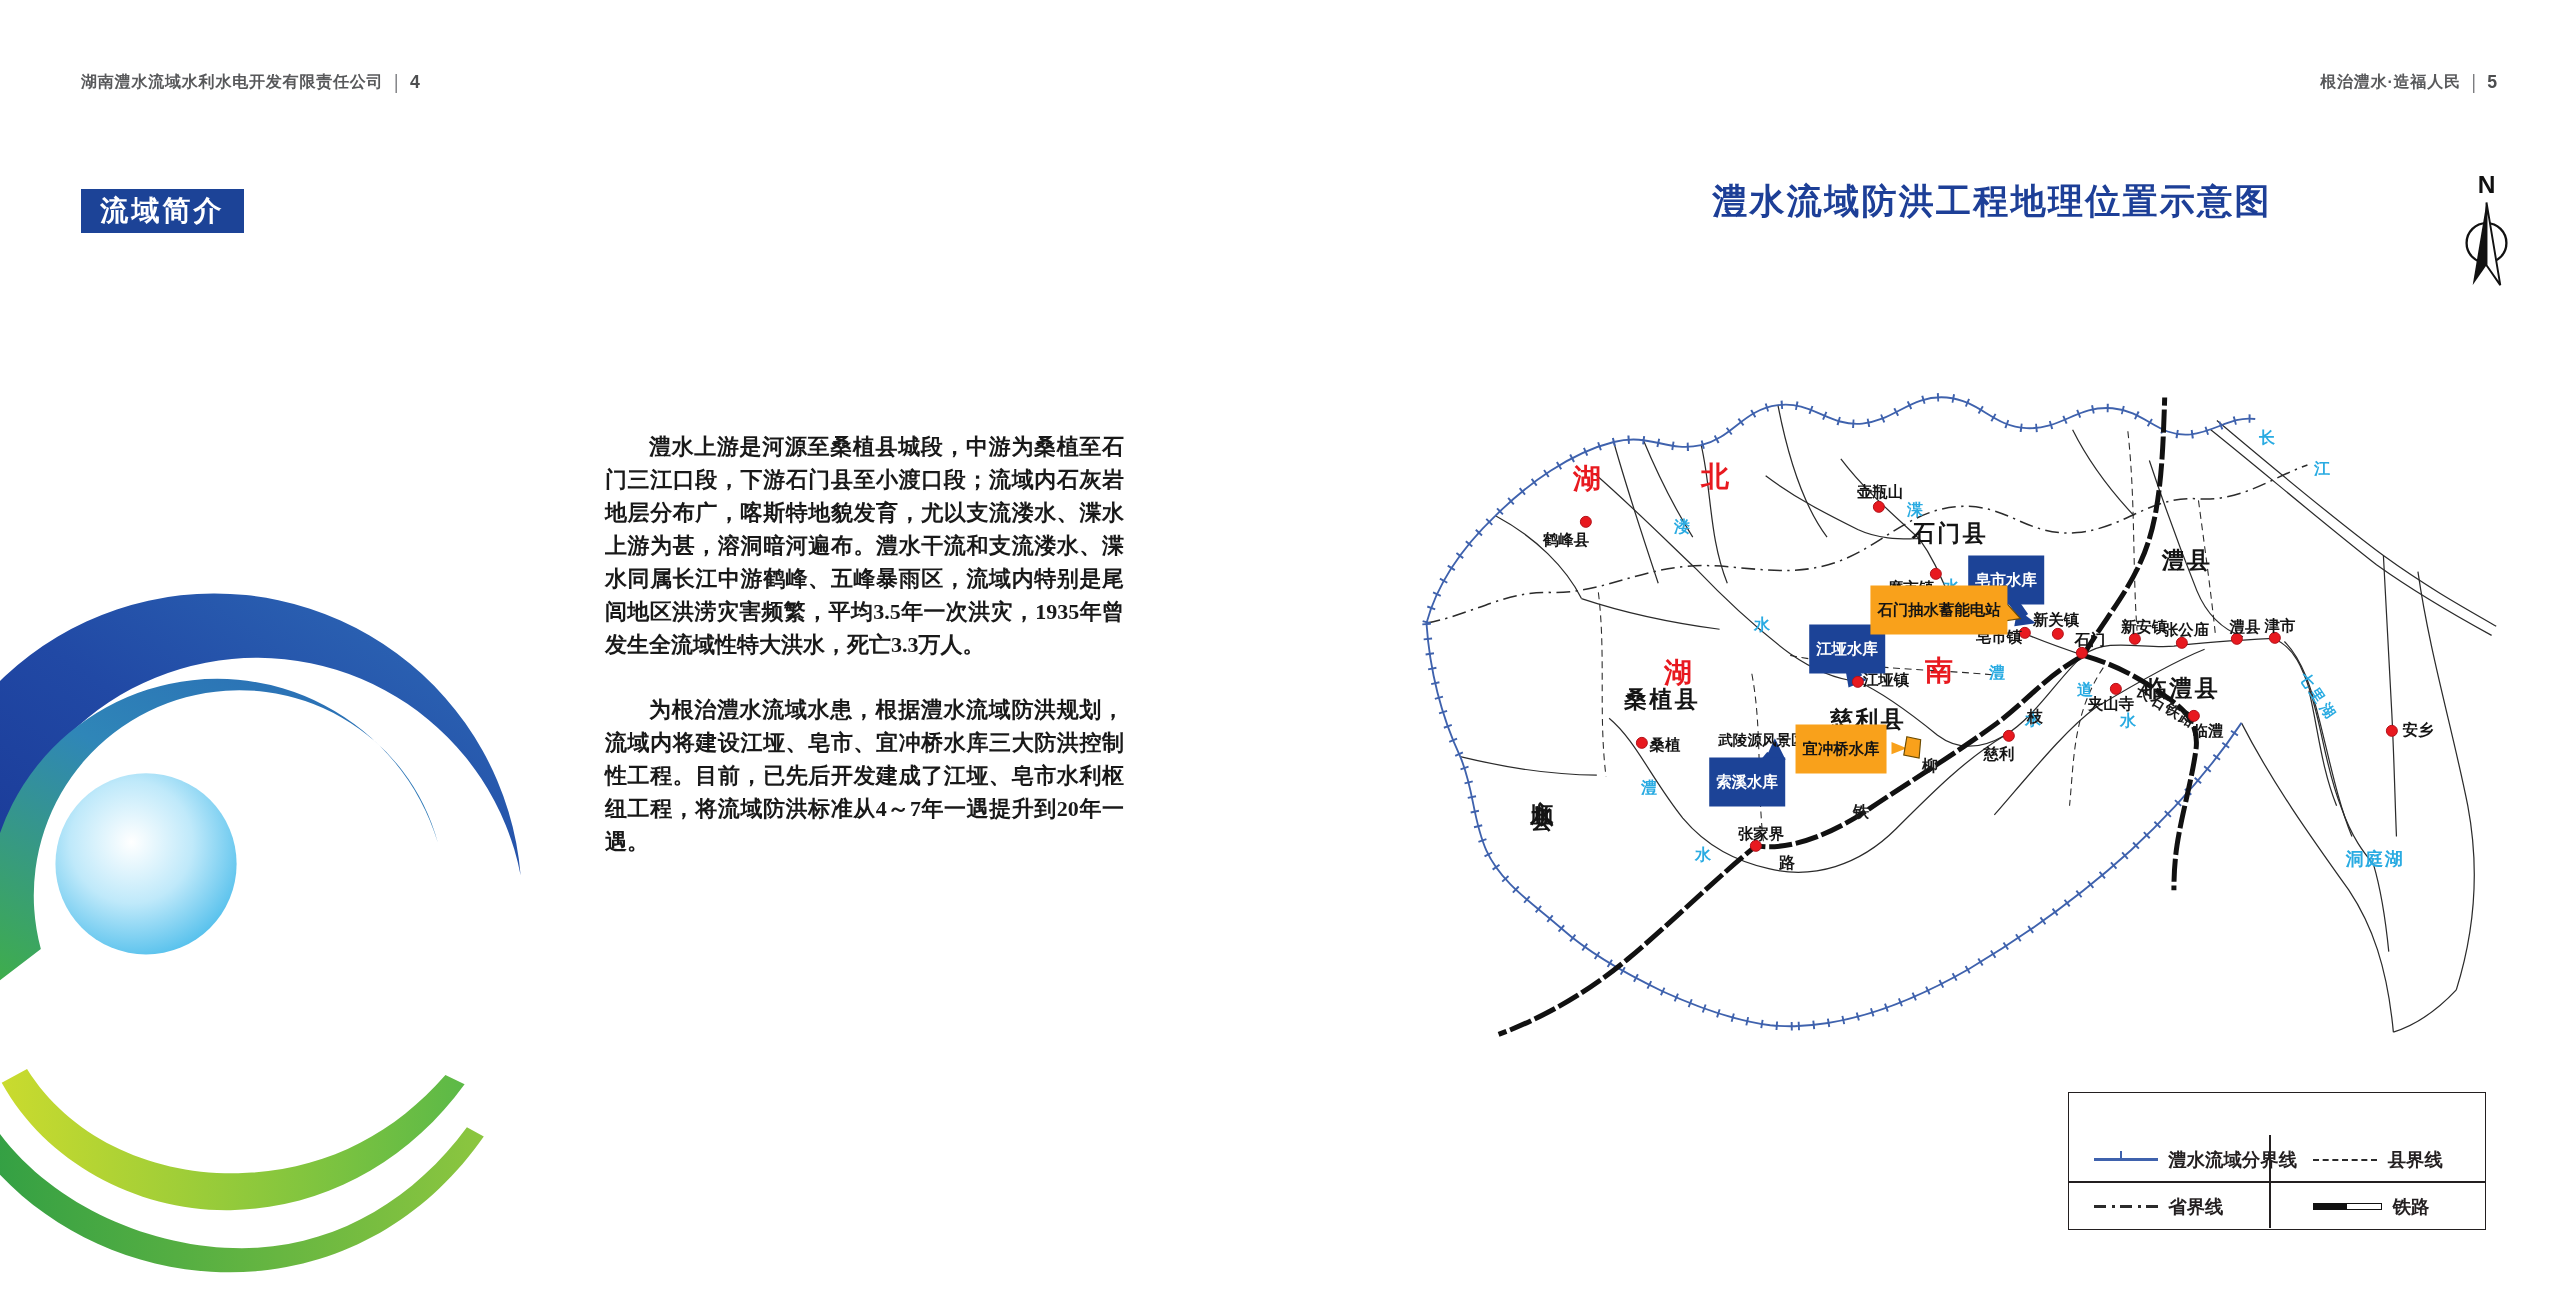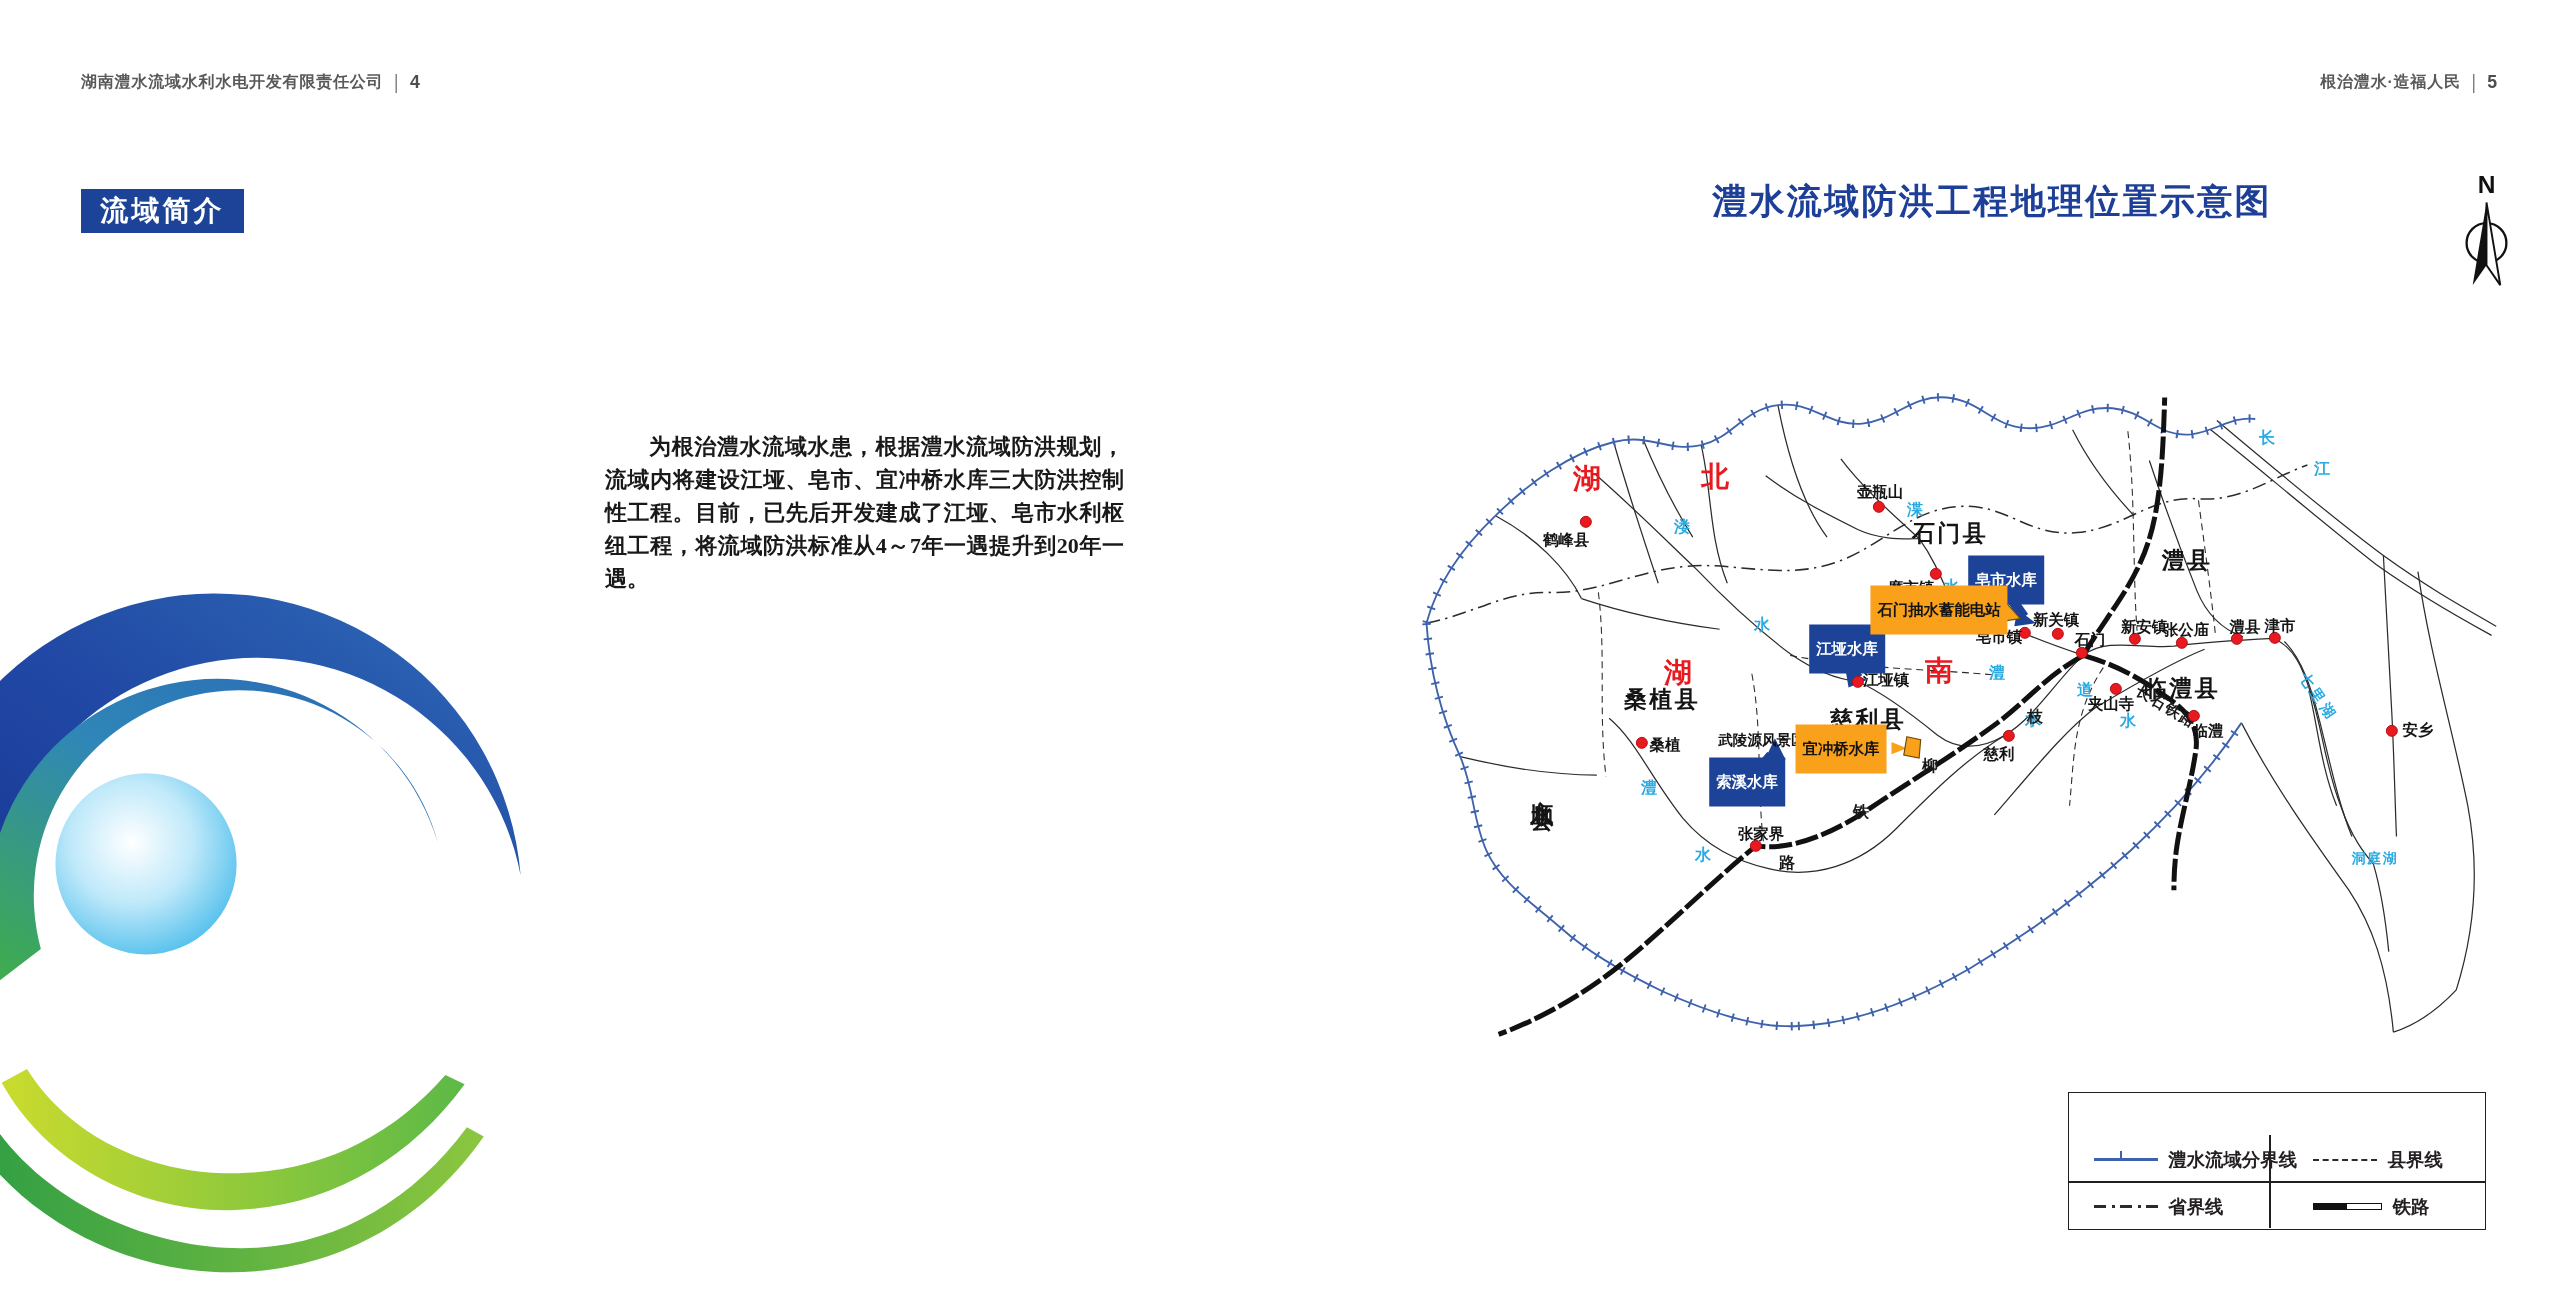--- a/index.html
+++ b/index.html
@@ -28,21 +28,21 @@
   #map-art{position:absolute;left:1374px;top:353px;width:1167px;height:706px;}
   #map-labels{position:absolute;left:0;top:0;width:2576px;height:1306px;pointer-events:none;}
   #map-labels > div > *{position:absolute;transform:translate(-50%,-50%);white-space:nowrap;}
   .dot{width:12.3px;height:12.3px;border-radius:50%;background:#e8191f;border:1.5px solid #b3121a;box-sizing:border-box;}
   .town{font-size:15.4px;font-weight:bold;color:#141414;}
   .county{font-size:23px;font-weight:bold;color:#141414;letter-spacing:2.3px;}
   .county.vertical{writing-mode:vertical-rl;letter-spacing:4.6px;}
   .prov{font-size:28px;font-weight:bold;color:#e8191f;}
   .river{font-size:16px;font-weight:bold;color:#29abe2;}
   .river.small{font-size:14.6px;letter-spacing:3.8px;}
-  .river.lake{font-size:14px;letter-spacing:1.5px;}
+  .river.lake{font-size:18px;letter-spacing:1.5px;}
   .railchar{font-size:16px;font-weight:bold;color:#1a1a1a;}
   .railchar.rail-name{font-size:15.4px;letter-spacing:1.5px;}
   .landmark{font-size:14.6px;font-weight:bold;color:#141414;}
   .res{padding:14px 7px;font-size:15.4px;font-weight:bold;}
   .res-blue{background:#1c4397;color:#ffffff;}
   .res-orange{background:#f9a11b;color:#141414;}
   
   #legend{position:absolute;left:2068px;top:1092px;width:418px;height:138px;
       border:1.5px solid #231f20;box-sizing:border-box;background:#fff;}
   #legend .lg-title{position:absolute;left:0;top:0;width:100%;height:42px;line-height:42px;
@@ -71,20 +71,21 @@
   </div>
   <div class="page-header" id="header-right">
     <span>根治澧水·造福人民</span>
     <span class="sep">|</span>
     <span class="pnum">5</span>
   </div>
 
   <div id="section-title-box">流域简介</div>
 
   <div id="body-text">
+    <p>澧水上游是河源至桑植县城段，中游为桑植至石门三江口段，下游石门县至小渡口段；流域内石灰岩地层分布广，喀斯特地貌发育，尤以支流溇水、渫水上游为甚，溶洞暗河遍布。澧水干流和支流溇水、渫水同属长江中游鹤峰、五峰暴雨区，流域内特别是尾闾地区洪涝灾害频繁，平均3.5年一次洪灾，1935年曾发生全流域性特大洪水，死亡3.3万人。</p>
     <p>为根治澧水流域水患，根据澧水流域防洪规划，流域内将建设江垭、皂市、宜冲桥水库三大防洪控制性工程。目前，已先后开发建成了江垭、皂市水利枢纽工程，将流域防洪标准从4～7年一遇提升到20年一遇。</p>
   </div>
 
   <svg id="logo-swirl" viewBox="0 0 780 990">
     <defs>
       <linearGradient id="gBlue" x1="0" y1="1" x2="1" y2="0">
         <stop offset="0" stop-color="#16308f"></stop>
           <stop offset="0.55" stop-color="#2149a5"></stop>
           <stop offset="1" stop-color="#2f6db8"></stop>
       </linearGradient>

